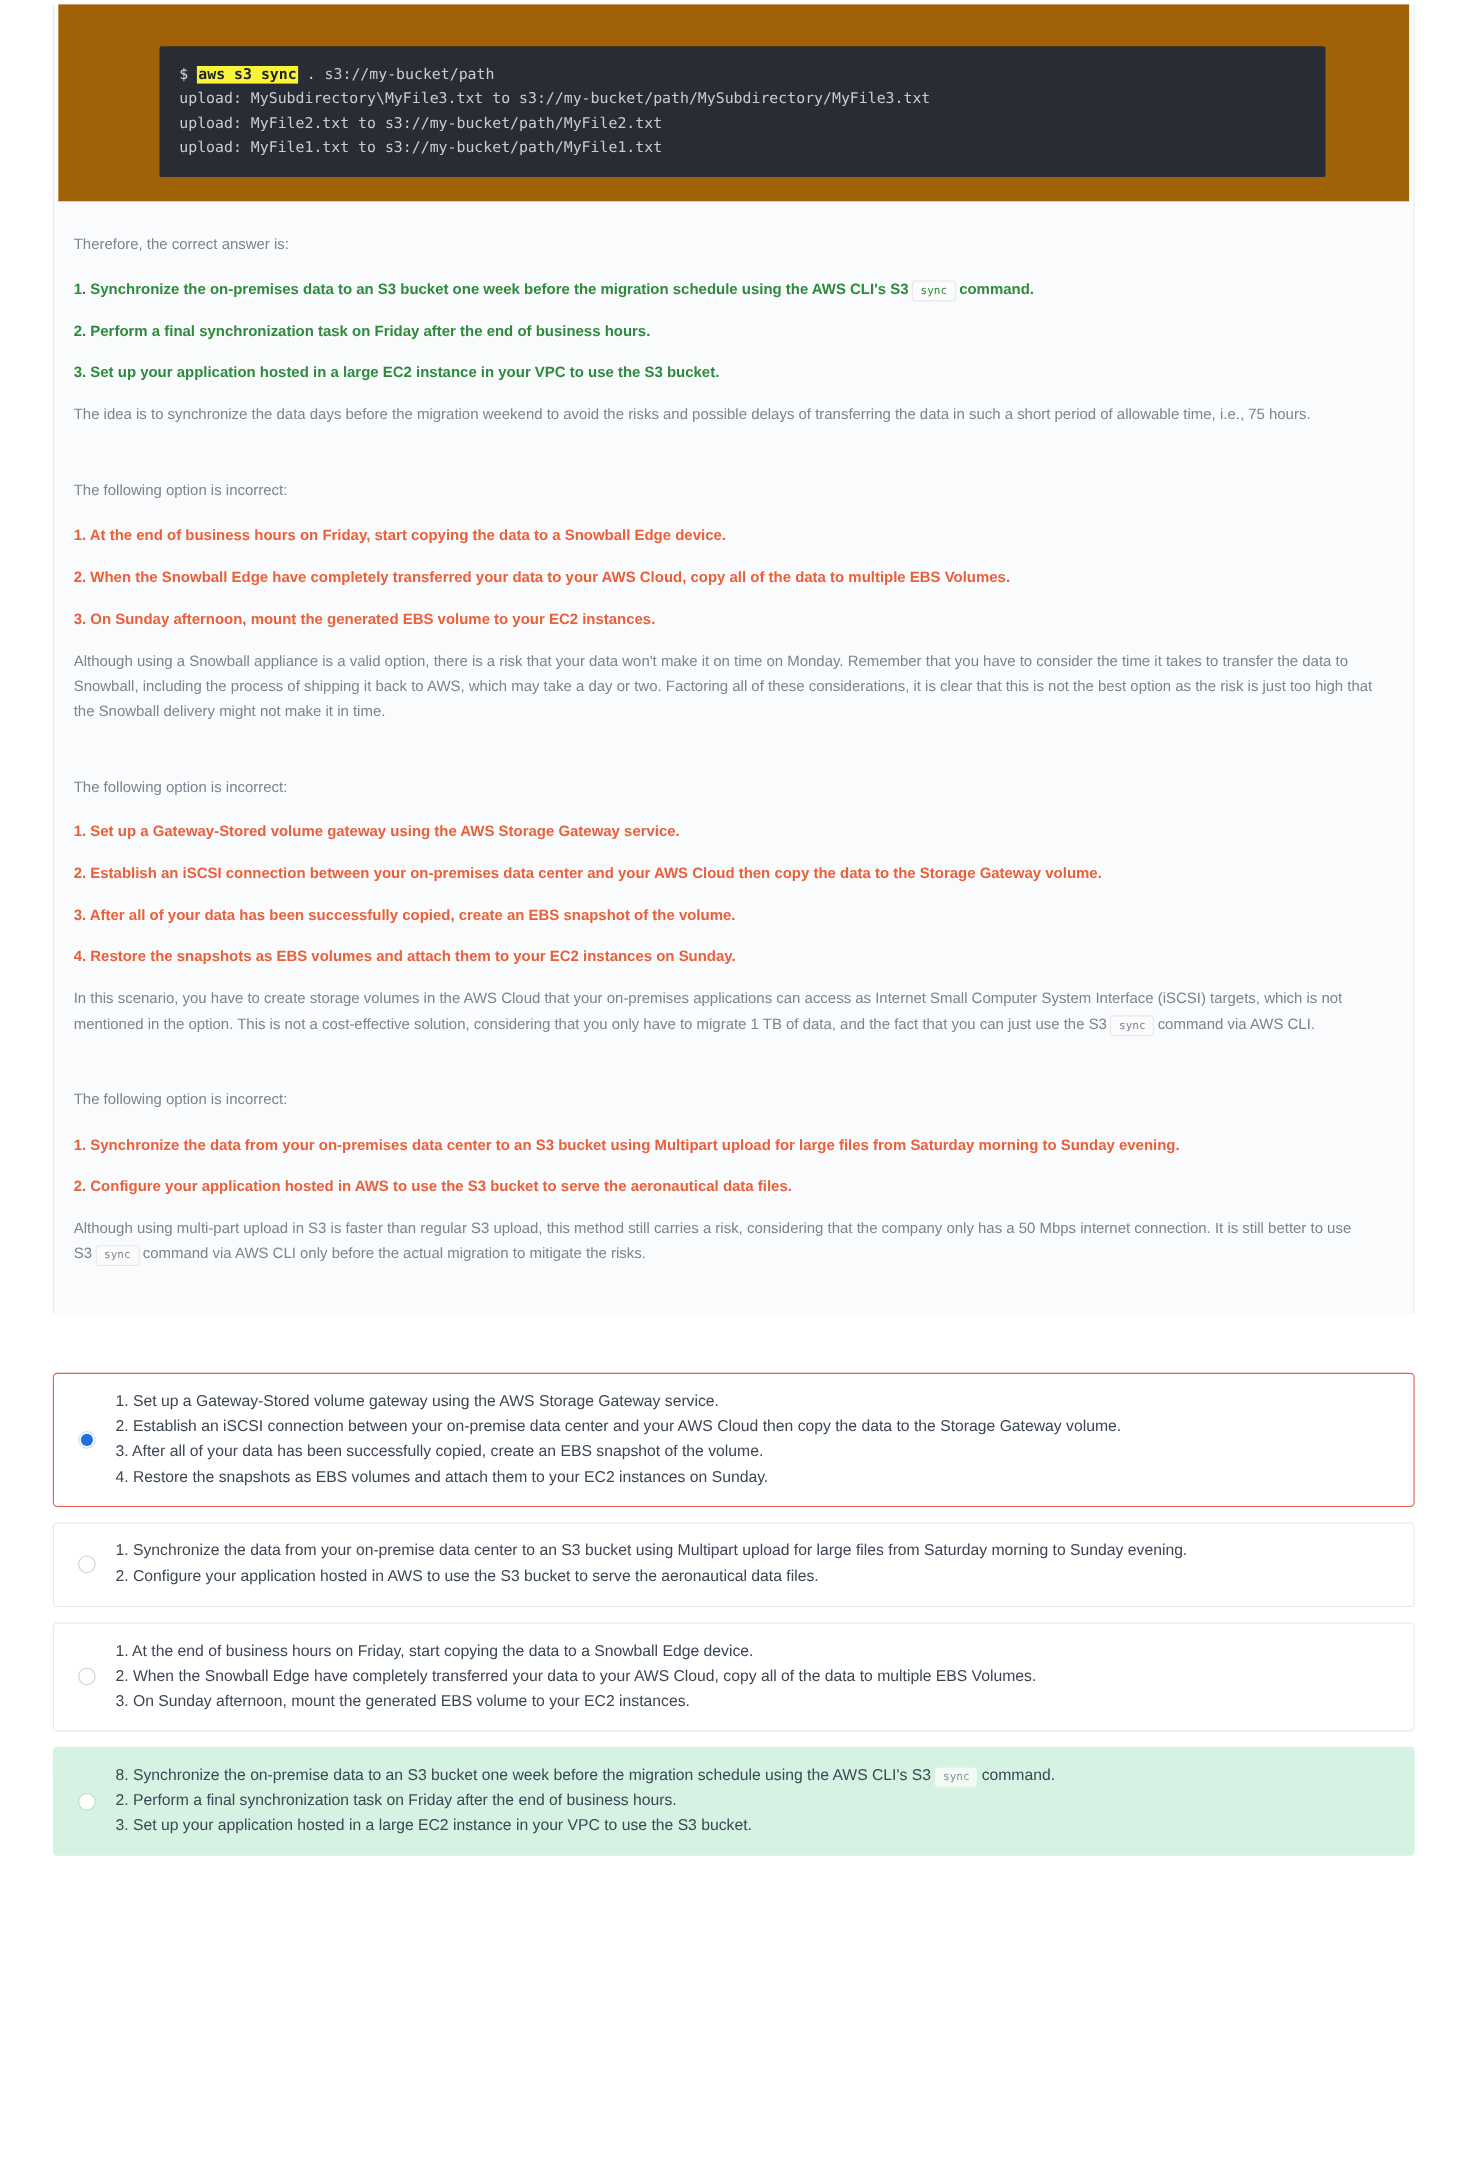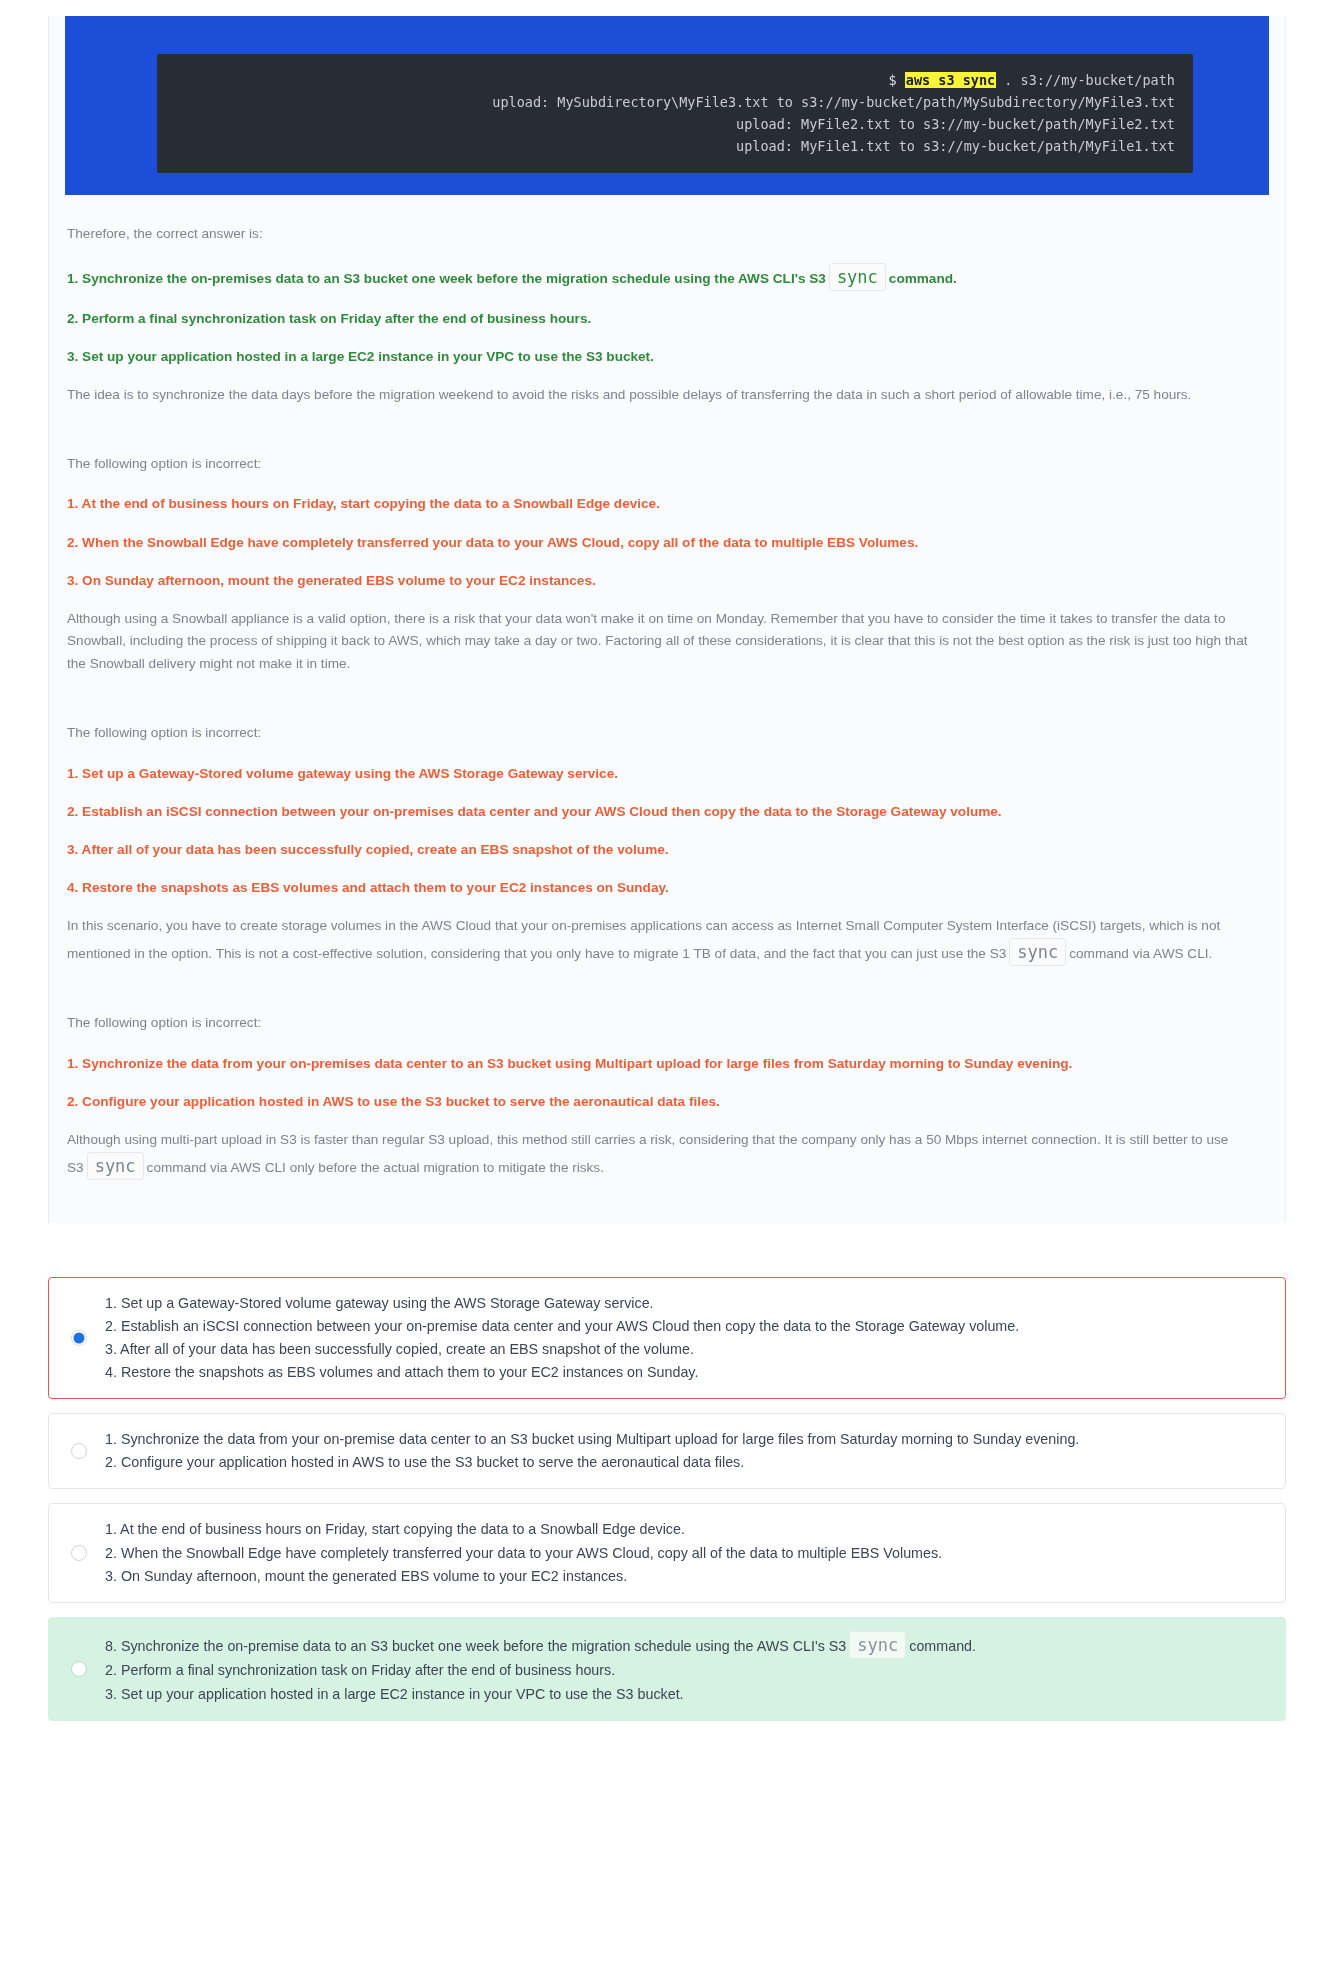--- a/index.html
+++ b/index.html
@@ -16,24 +16,23 @@
   
   .explanation {
     margin: 0 48px 0 48px;
     background: #fafbfc;
     border-left: 1px solid #e7eaee;
     border-right: 1px solid #eef0f3;
     padding: 0 0 28px 0;
   }
 
   .term-wrap {
-    background: #1d4ed8;
+    background: #a16207;
     padding: 38px 0 22px 0;
-    margin: 16px;
-    text-align: right;
+    margin: 4px;
   }
   .terminal {
     background: #282c34;
     margin: 0 76px 0 92px;
     padding: 16px 18px 16px 18px;
     border-radius: 2px;
     font-family: "DejaVu Sans Mono", "Liberation Mono", monospace;
     font-size: 13.5px;
     line-height: 1.62;
     color: #c9ccd4;
@@ -63,21 +62,21 @@
     font-size: 13.6px;
     font-weight: bold;
     line-height: 1.62;
     margin: 0 0 16px 0;
   }
   p.ok  { color: #2e8b3d; }
   p.bad { color: #e9603a; }
 
   code.inline {
     font-family: "DejaVu Sans Mono", "Liberation Mono", monospace;
-    font-size: 17px;
+    font-size: 10px;
     font-weight: normal;
     background: #fbfbfc;
     border: 1px solid #e6e8ec;
     border-radius: 3px;
     padding: 3px 7px 3px 7px;
     margin: 0 3px;
     color: inherit;
     white-space: nowrap;
   }
 

